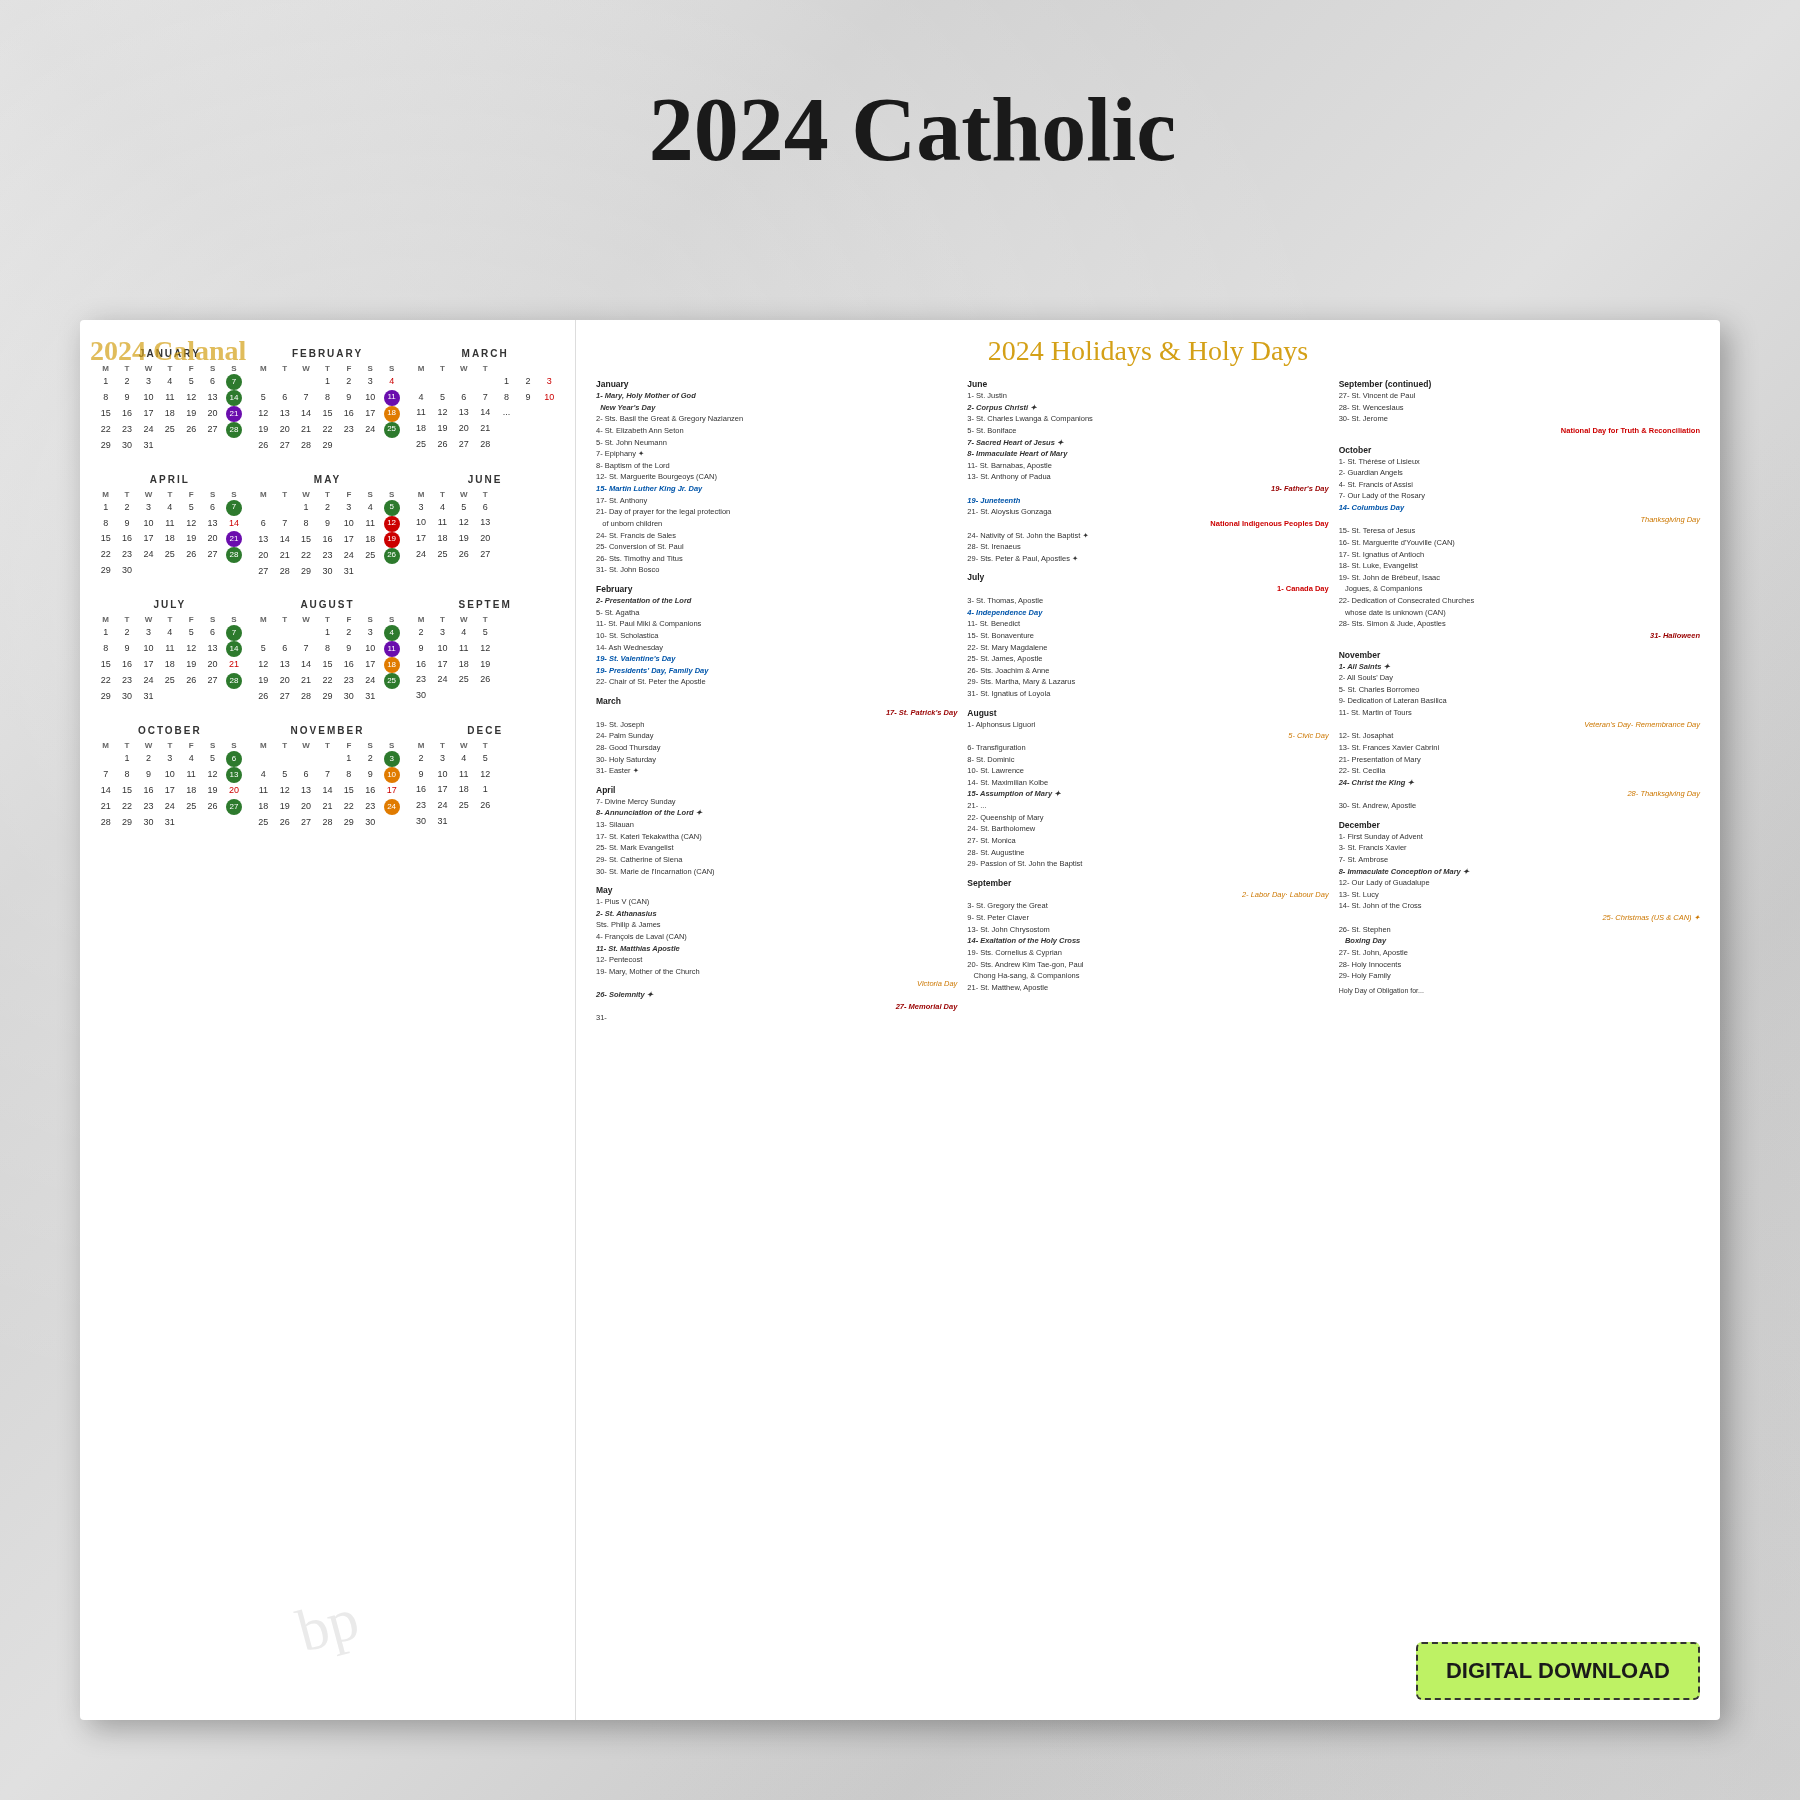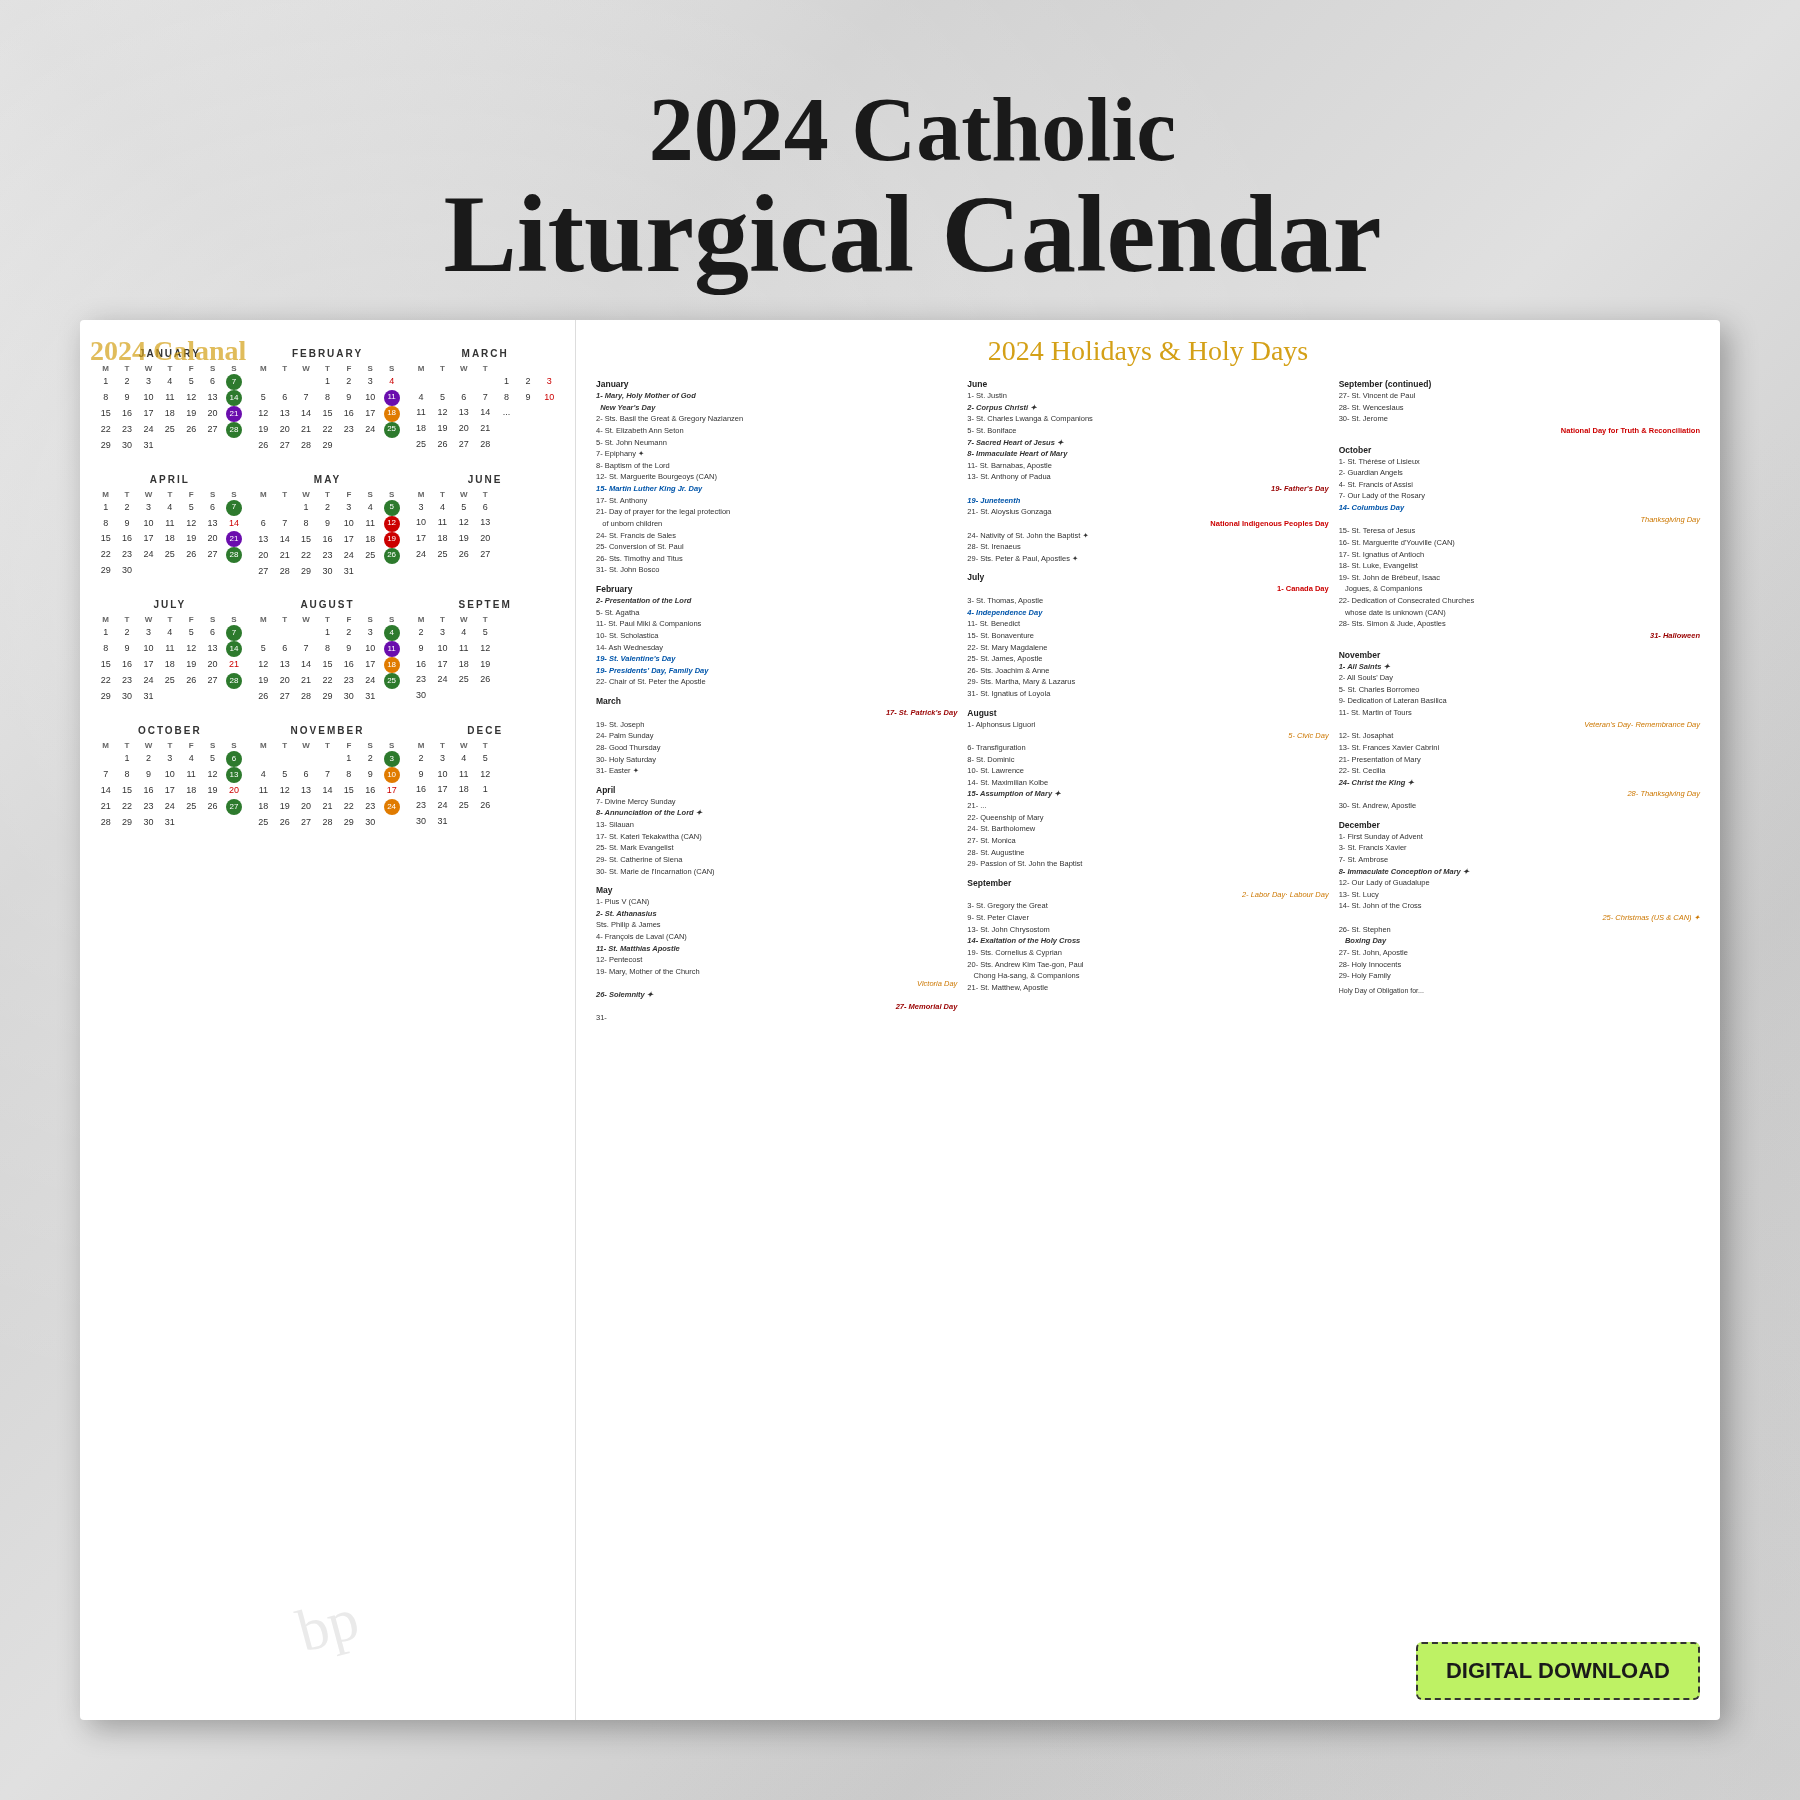--- a/index.html
+++ b/index.html
@@ -261,21 +261,20 @@
     .entry.orange-bold { color: #cc7700; font-weight: normal; font-style: italic; text-align: right; }
     .entry.dark-red { color: #990000; font-weight: bold; font-style: italic; text-align: right; }
   </style>
 </head>
 <body>
 
 <div class="marble-bg"></div>
 
 <div class="title-section">
   <div class="title-line1">2024 Catholic</div>
-  <div class="title-line2">Liturgical Calendar</div>
 </div>
 
 <div class="document-container">
 
   <div class="calendar-side">
     <div class="calendar-title-overlay">2024 Calanal</div>
 
     <div class="months-row">
 
       <div class="month-grid-section">

